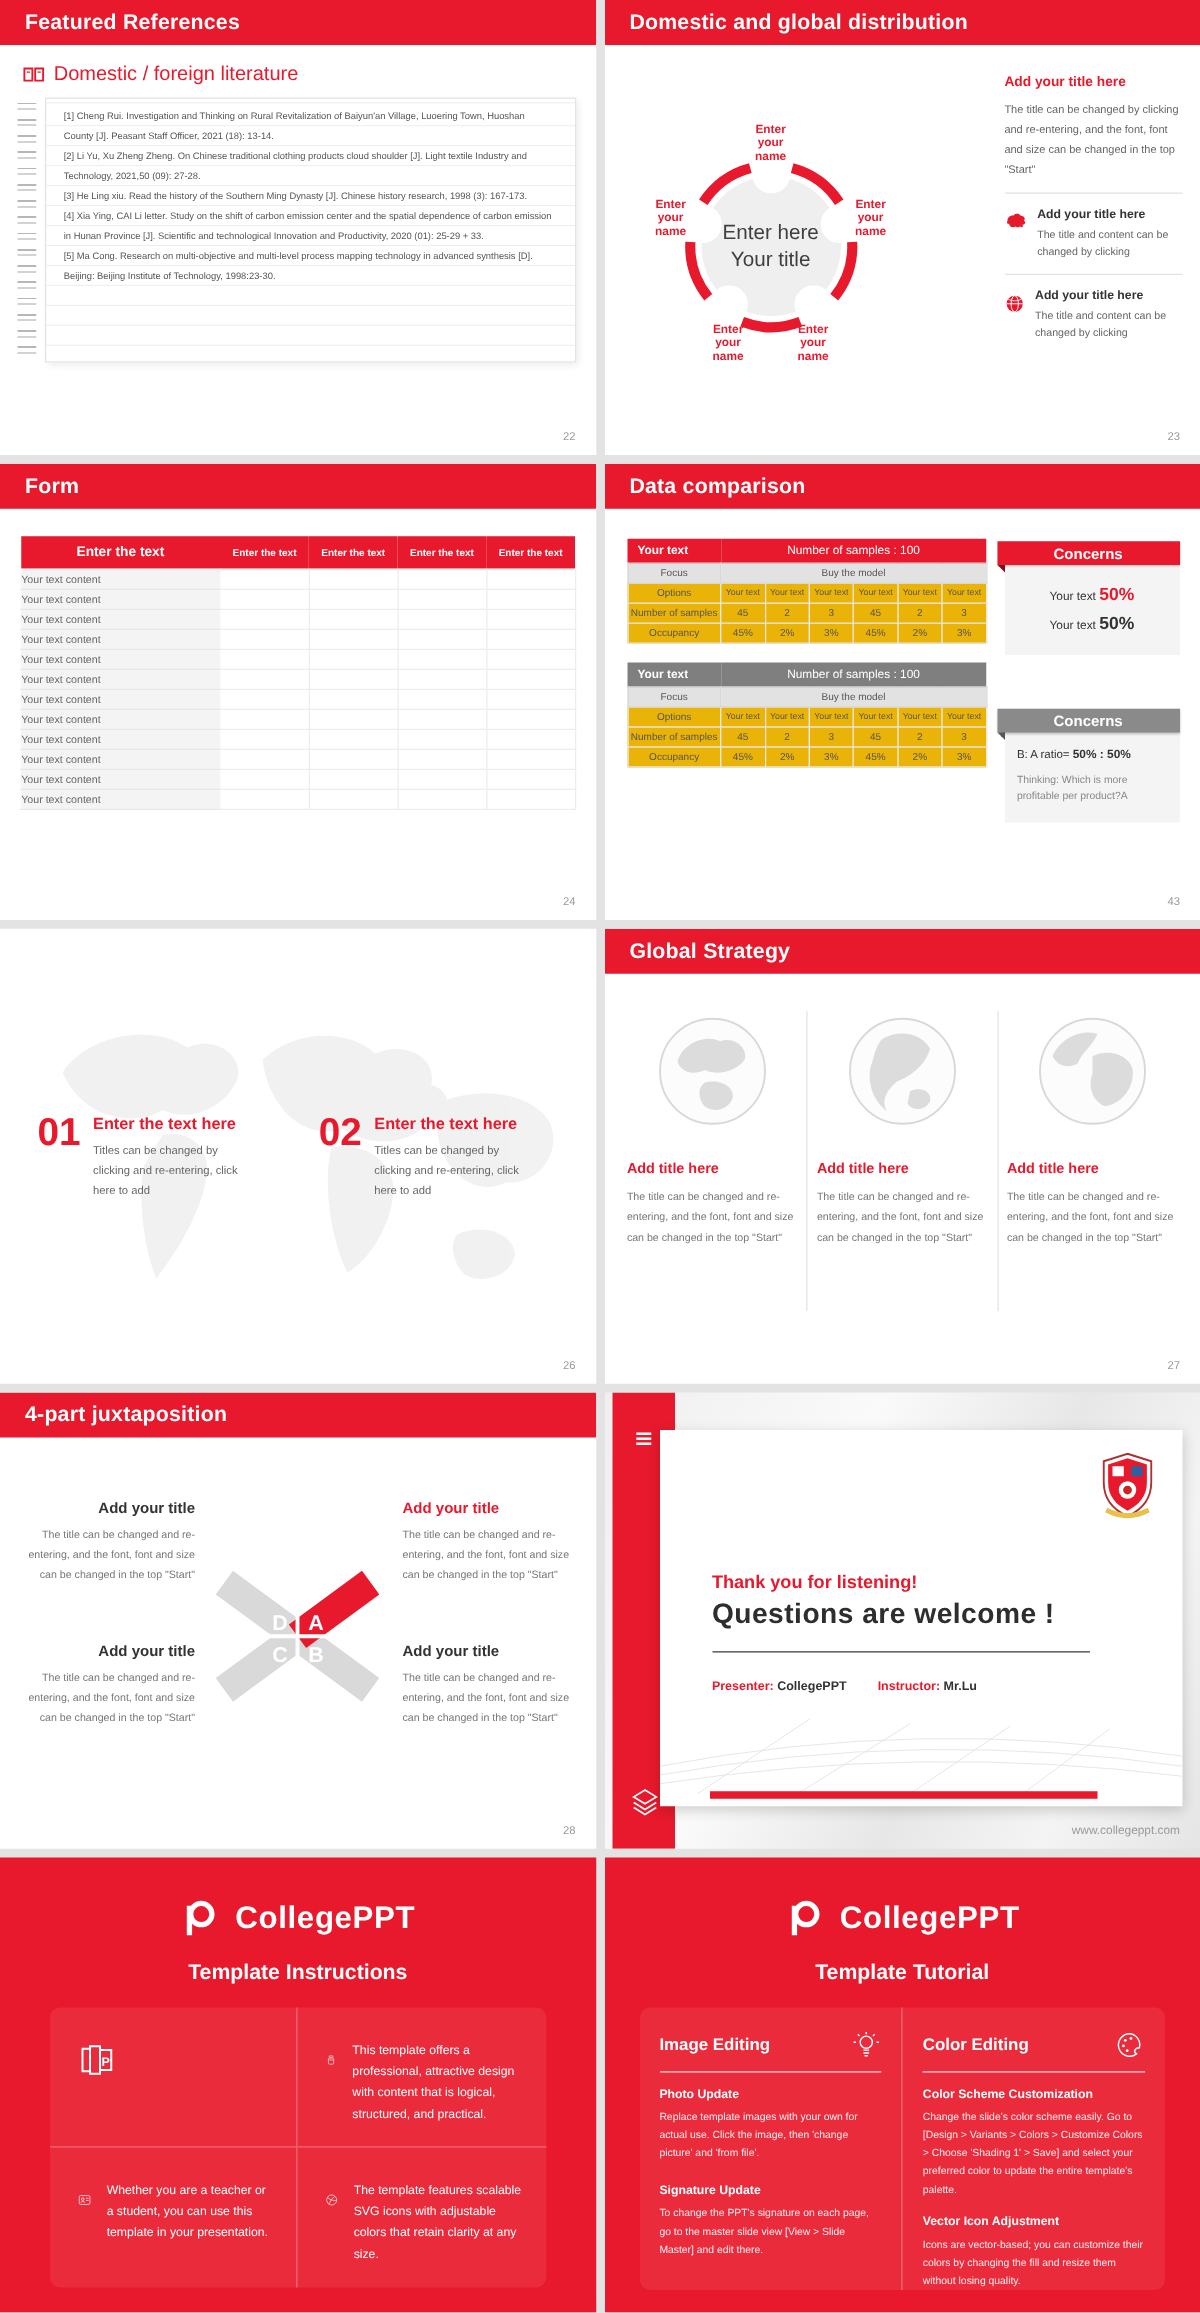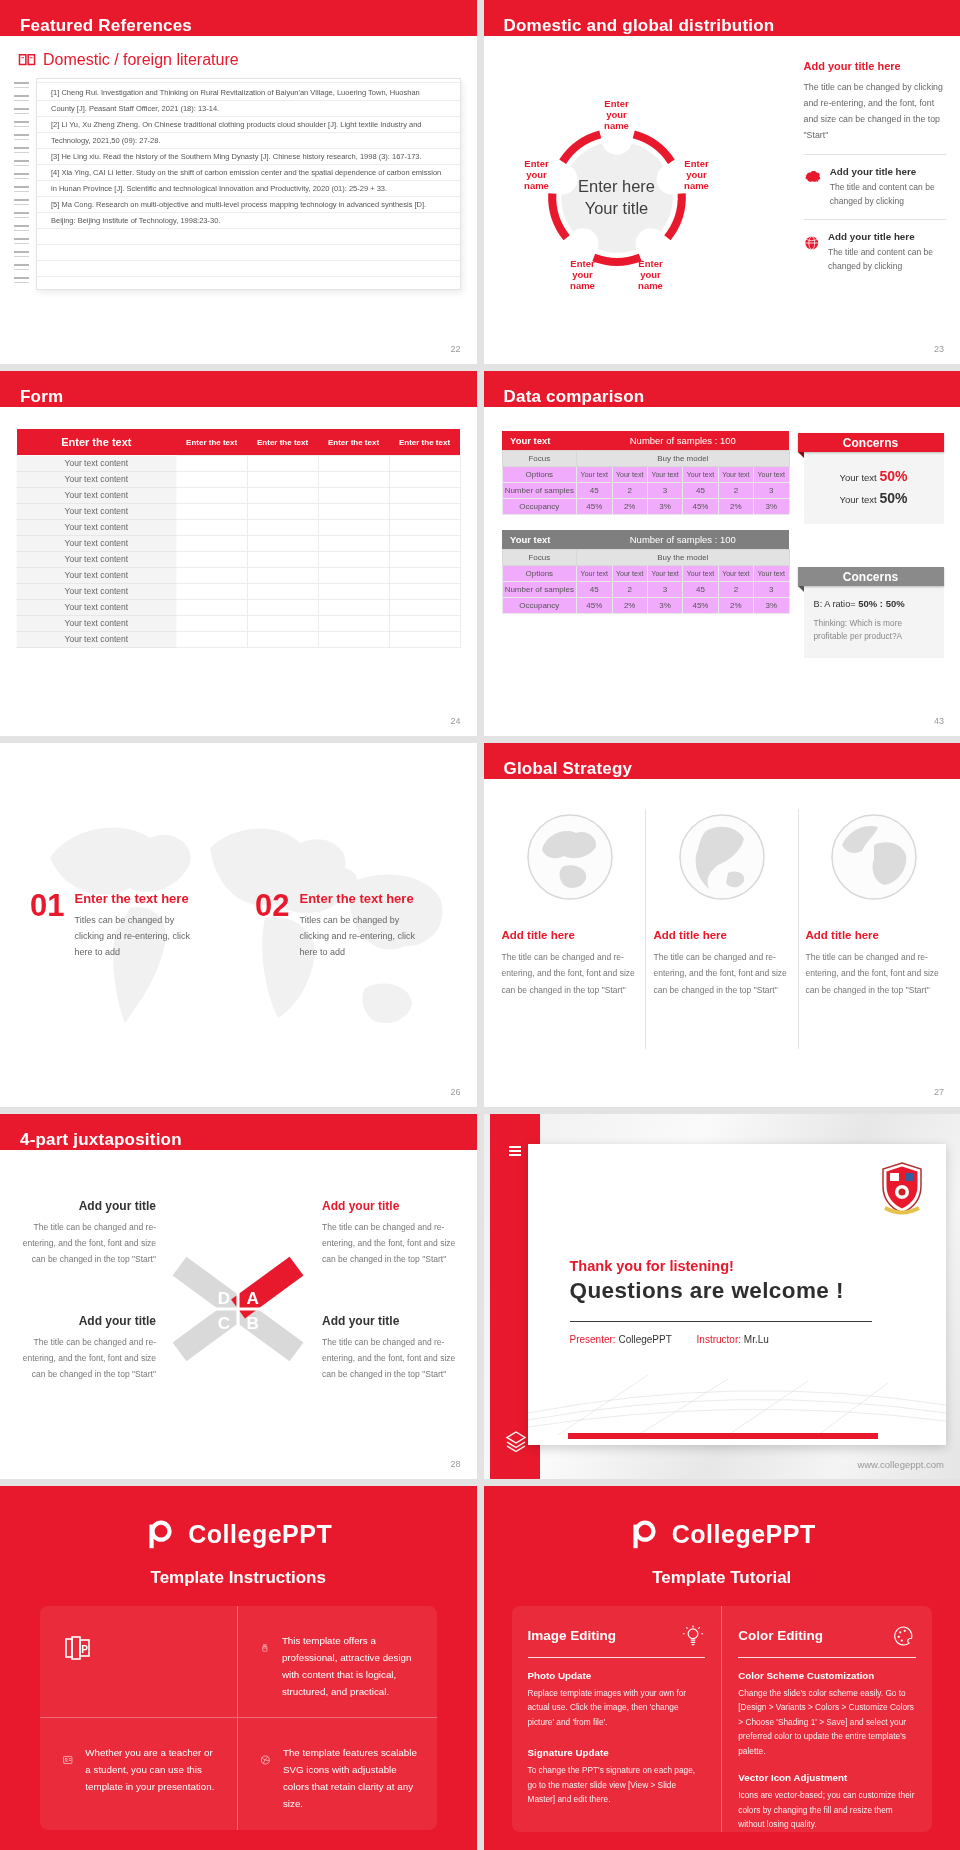--- a/index.html
+++ b/index.html
@@ -1,21 +1,21 @@
 <!DOCTYPE html>
 <html><head>
 <meta charset="utf-8">
 <style>
   :root{ --red:#E8192C; --gray:#7F7F7F; }
   *{box-sizing:border-box;margin:0;padding:0}
   html,body{width:960px}
   body{font-family:"Liberation Sans",sans-serif;background:#e3e3e3;color:#333}
   .sheet{width:960px;height:1850px;display:grid;grid-template-columns:1fr 1fr;grid-template-rows:repeat(5,1fr);gap:7px;background:#e3e3e3}
   .slide{position:relative;background:#fff;overflow:hidden}
-  .shead{position:absolute;top:0;left:0;right:0;height:36px;background:var(--red);display:flex;align-items:flex-end;padding:0 20px}
+  .shead{position:absolute;top:0;left:0;right:0;height:36px;background:var(--red);display:flex;align-items:center;padding:0 20px}
   .stitle{color:#fff;font-size:17px;font-weight:700;letter-spacing:.2px}
   .pagenum{position:absolute;right:16px;bottom:10px;font-size:9px;color:#9a9a9a}
 
   
   .sec-row{position:absolute;top:51px;left:18px;display:flex;align-items:center;gap:7px}
   .sec-title{color:var(--red);font-size:16px;font-weight:400}
   .notebook{position:absolute;left:14px;right:16px;top:78px;height:212px}
   .spiral{position:absolute;left:0;top:4px;bottom:4px;width:15px;opacity:.75;
     background:repeating-linear-gradient(to bottom,#9f9f9f 0 1.5px,transparent 1.5px 4.5px,#c4c4c4 4.5px 6px,transparent 6px 13px)}
   .note-panel{position:absolute;left:22px;right:0;top:0;bottom:0;border:1px solid #e4e4e4;background-color:#fff;
@@ -36,30 +36,30 @@
   .ritem-tt{font-size:9.8px;font-weight:700;color:#333;margin-bottom:3px}
   .ritem-bd{font-size:8.5px;line-height:14px;color:#666}
 
   
   .form-wrap{position:absolute;left:16px;right:16px;top:58px}
   .form-table{width:100%;border-collapse:collapse;table-layout:fixed}
   .form-table th{background:var(--red);color:#fff;font-weight:700}
   .form-table th.fk{font-size:11px;height:26px}
   .form-table th.fc{font-size:8px}
   .form-table td{height:16px;border:1px solid #ededed;background:#fff}
-  .form-table td.rk{background:#f4f4f4;color:#666;font-size:8.5px;text-align:center;border:1px solid #fbfbfb;border-bottom:1px solid #e7e7e7}
+  .form-table td.rk{background:#f4f4f4;color:#666;font-size:8.5px;text-align:left;border:1px solid #fbfbfb;border-bottom:1px solid #e7e7e7}
 
   
   .ct-wrap{position:absolute;left:18px;top:60px;width:288px}
   .ctable{width:100%;border-collapse:collapse;table-layout:fixed;text-align:center;color:#555;margin-bottom:15px}
   .ctable th.hl{background:var(--red);color:#fff;font-size:9.5px;text-align:left;padding:4px 8px}
   .ctable th.hr{background:var(--red);color:#fff;font-size:9.5px;font-weight:400;padding:4px 0}
   .ctable.gray th.hl,.ctable.gray th.hr{background:var(--gray)}
   .ctable td.sub{background:#e2e2e2;font-size:8px;padding:3px 0;border:1px solid #d8d8d8}
-  .ctable td{border:1px solid #e8e8e8;font-size:8px;padding:3px 1px;background:#f0abfc}
+  .ctable td{border:1px solid #e8e8e8;font-size:8px;padding:3px 1px;background:#eab308}
   .ctable td.oc{font-size:7px;line-height:8.5px}
   .cbox{position:absolute;left:320px;width:140px}
   .ribbon{position:relative;margin-left:-6px;height:19px;background:var(--red);color:#fff;font-weight:700;font-size:12px;
     display:flex;align-items:center;justify-content:center;box-shadow:0 1px 2px rgba(0,0,0,.25)}
   .ribbon::after{content:"";position:absolute;top:100%;left:0;border:3px solid transparent;border-top-color:#7d101c;border-right-color:#7d101c}
   .ribbon.gr{background:#8a8a8a}
   .ribbon.gr::after{border-top-color:#565656;border-right-color:#565656}
   .cbody{background:#f4f4f4;padding:12px 10px;min-height:72px}
   .cb1 .row{font-size:9.5px;color:#333;text-align:center;line-height:20px}
   .cb1 .v{font-size:14px;font-weight:700}
@@ -94,21 +94,21 @@
   .slide-thanks{background:linear-gradient(115deg,#efefef 0%,#fafafa 35%,#e7e7e7 60%,#f4f4f4 80%,#e5e5e5 100%)}
   .tband{position:absolute;left:6px;top:0;bottom:0;width:50px;background:var(--red)}
   .hamb{position:absolute;left:19px;top:32px;width:12px}
   .hamb span{display:block;height:1.6px;background:#fff;margin-bottom:2.4px}
   .tlayers{position:absolute;left:14px;bottom:26px}
   .tcard{position:absolute;left:44px;top:30px;right:14px;bottom:34px;background:#fff;box-shadow:0 3px 10px rgba(0,0,0,.18)}
   .crest{position:absolute;right:22px;top:18px}
   .ty1{position:absolute;left:42px;top:114px;color:var(--red);font-size:14.5px;font-weight:700}
   .ty2{position:absolute;left:42px;top:134px;color:#2e2e2e;font-size:22.5px;font-weight:700;letter-spacing:.4px}
   .tyline{position:absolute;left:42px;top:177px;width:302px;border-top:1px solid #3a3a3a}
-  .tyrow{position:absolute;left:42px;top:190px;font-size:10px;font-weight:400}
+  .tyrow{position:absolute;left:42px;top:200px;font-size:10px;font-weight:700}
   .tyrow .lab{color:var(--red)}
   .tyrow .val{color:#333;margin-right:22px}
   .tybar{position:absolute;left:40px;right:68px;bottom:6px;height:6px;background:var(--red)}
   .mesh{position:absolute;left:0;right:0;bottom:10px}
   .website{position:absolute;right:16px;bottom:9px;font-size:9.5px;color:#999}
 
   
   .panel{position:relative;background:var(--red);color:#fff;overflow:hidden}
   .brand{position:absolute;top:32px;left:0;right:0;display:flex;justify-content:center;align-items:center;gap:10px}
   .brand-name{font-size:25px;font-weight:700;letter-spacing:.5px}

